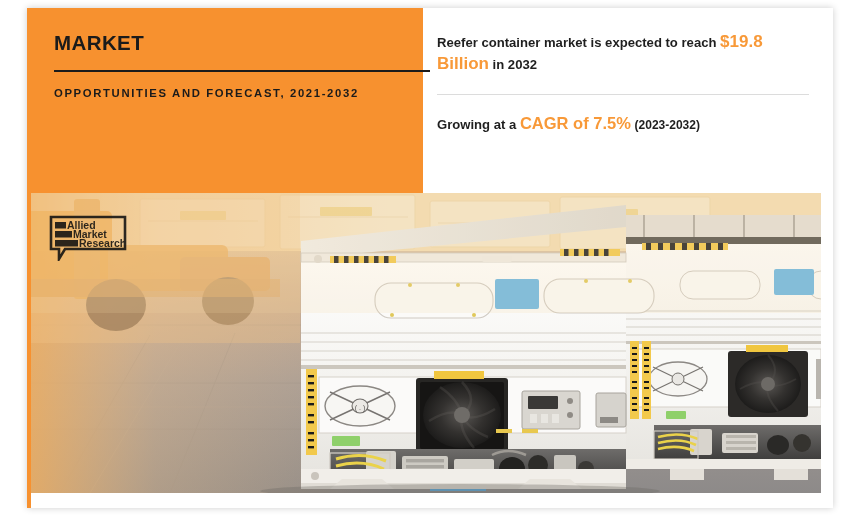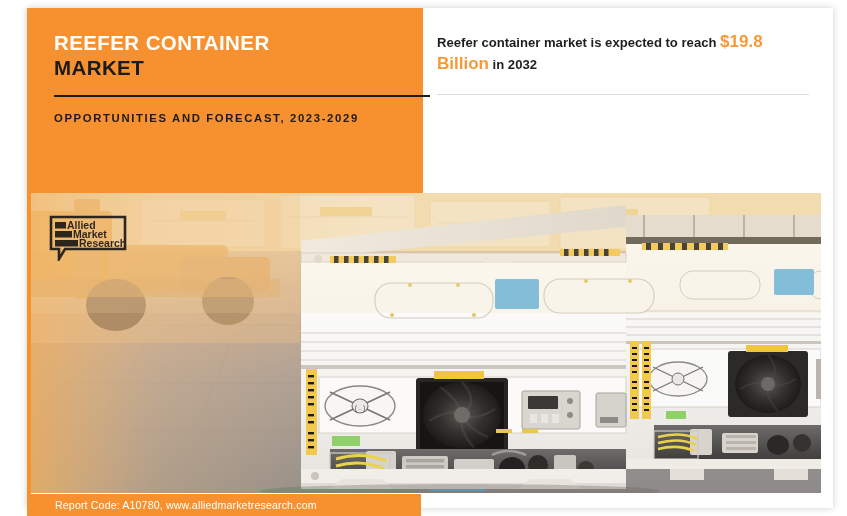--- a/index.html
+++ b/index.html
@@ -93,35 +93,39 @@
   #footer-text {
     color: #ffffff; font-size: 10.6px; letter-spacing: 0.15px;
   }
 </style>
 </head>
 <body>
 
 <div id="infographic-card">
 
   <div id="title-block">
-    <div id="title-line1">REEFER CONTAINER</div>
     <div id="title-line2">MARKET</div>
     <div id="title-rule"></div>
-    <div id="subtitle">OPPORTUNITIES AND FORECAST, 2023-2029</div>
+    <div id="subtitle">OPPORTUNITIES AND FORECAST, 2021-2032</div>
   </div>
 
   <div id="stats-panel">
     <div id="stat-reach" class="stat-text">
       <span>Reefer container market is expected to reach</span>
       <span class="amount">$19.8 Billion</span>
       <span>in 2032</span>
     </div>
 
     <div id="stats-divider"></div>
 
+    <div id="stat-cagr" class="stat-text">
+      <span>Growing at a</span>
+      <span class="cagr-value">CAGR of 7.5%</span>
+      <span class="paren">(2023-2032)</span>
+    </div>
   </div>
 
   <div id="photo-region">
     <svg id="photo-svg" viewBox="0 0 791 300" preserveAspectRatio="none">
       <defs>
         <linearGradient id="gSky" x1="0" y1="0" x2="0" y2="1">
           <stop offset="0" stop-color="#f6d9a6"></stop>
           <stop offset="0.5" stop-color="#f2cf98"></stop>
           <stop offset="1" stop-color="#e8c493"></stop>
         </linearGradient>
@@ -474,17 +478,14 @@
       <rect x="6" y="16" width="17" height="6.5" fill="#111111"></rect>
       <rect x="6" y="25" width="23" height="6.5" fill="#111111"></rect>
       <text x="18" y="14" font-family="'Liberation Sans',sans-serif" font-size="10.5" font-weight="bold" fill="#111111">Allied</text>
       <text x="24" y="23" font-family="'Liberation Sans',sans-serif" font-size="10.5" font-weight="bold" fill="#111111">Market</text>
       <text x="30" y="32" font-family="'Liberation Sans',sans-serif" font-size="10.5" font-weight="bold" fill="#111111">Research</text>
     </svg>
   </div>
 
   <div id="photo-left-edge"></div>
 
-  <div id="footer-bar">
-    <span id="footer-text">Report Code: A10780, www.alliedmarketresearch.com</span>
-  </div>
 
 </div>
 
 </body></html>

